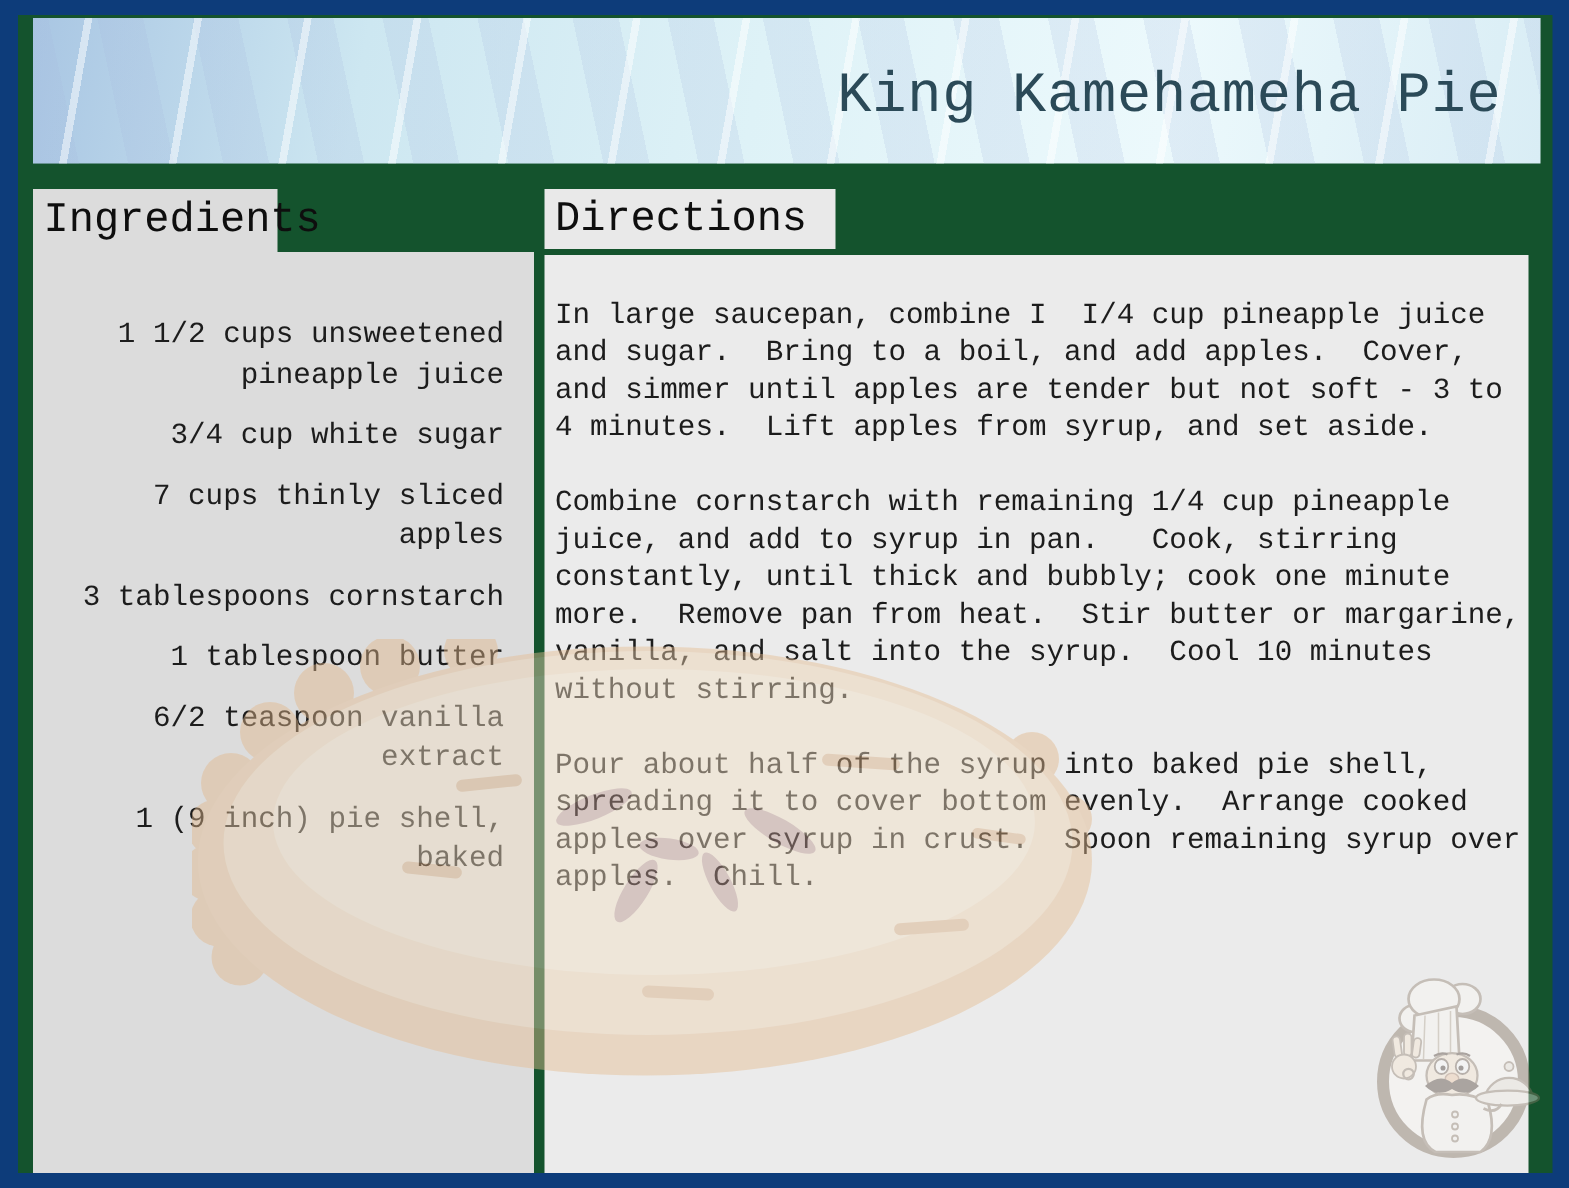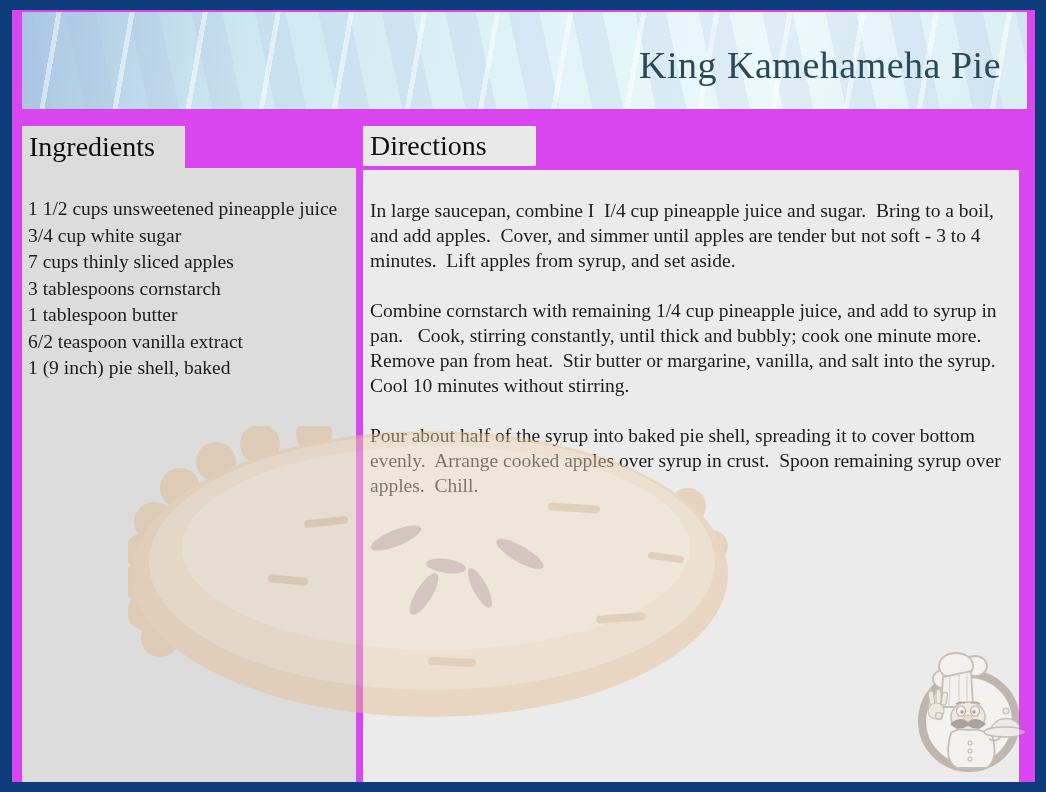--- a/index.html
+++ b/index.html
@@ -1,22 +1,22 @@
 <!DOCTYPE html>
 <html><head>
 <meta charset="utf-8">
 <style>
   html,body{margin:0;padding:0;background:#fff;}
   *{box-sizing:border-box;}
   #stage{
     position:relative;width:1046px;height:792px;overflow:hidden;
-    background:#d946ef;
+    background:#14532d;
     border-style:solid;border-color:#0d3c7a;
     border-width:10px 11px 10px 12px;
-    font-family:Liberation Serif, serif;
+    font-family:Liberation Mono, monospace;
   }
   
   .banner{
     position:absolute;left:10px;top:2px;width:1005px;height:97px;
     background:
       repeating-linear-gradient(100deg, rgba(255,255,255,0) 0 34px, rgba(255,255,255,.5) 34px 39px, rgba(255,255,255,0) 39px 72px),
       repeating-linear-gradient(78deg, rgba(167,186,222,.20) 0 30px, rgba(255,255,255,0) 30px 62px),
       linear-gradient(100deg,#a9c6e3 0%,#cde7f1 22%,#def2f7 48%,#ecf9fc 75%,#d9edf5 100%);
     display:flex;align-items:center;justify-content:flex-end;
     padding:8px 26px 0 0;
@@ -24,32 +24,32 @@
   .banner .title{
     font-size:38px;color:#2b4a58;letter-spacing:.5px;line-height:1;
     white-space:nowrap;
   }
   
   .hdr-box{
     position:absolute;display:flex;align-items:center;
     color:#0e0e0e;font-size:28px;padding-left:7px;
   }
   .hdr-ingredients{left:10px;top:116px;width:163px;height:42px;background:#dcdcdc;}
-  .hdr-directions{left:351px;top:116px;width:173px;height:40px;background:#e9e9e9;}
+  .hdr-directions{left:351px;top:116px;width:194px;height:40px;background:#e9e9e9;}
   
   .panel{position:absolute;color:#1c1c1c;}
   .panel-ingredients{
     left:10px;top:158px;width:334px;height:614px;background:#dcdcdc;
     padding:28px 6px 0 6px;font-size:19.5px;line-height:26.5px;
   }
   .panel-directions{
     left:351px;top:160px;width:656px;height:699px;background:#ebebeb;
     padding:28px 4px 0 7px;font-size:19.5px;line-height:25px;
   }
-  .ing-item{margin:0;}
+  .ing-item{margin:14px;text-align:right;}
   .dir-para{margin:0 0 25px 0;white-space:pre-wrap;}
   
   .pie-watermark{
     position:absolute;left:116px;top:416px;width:604px;height:292px;
     opacity:.45;pointer-events:none;
   }
   .chef-logo{
     position:absolute;left:893px;top:641px;width:126px;height:126px;
     opacity:.4;pointer-events:none;
   }

